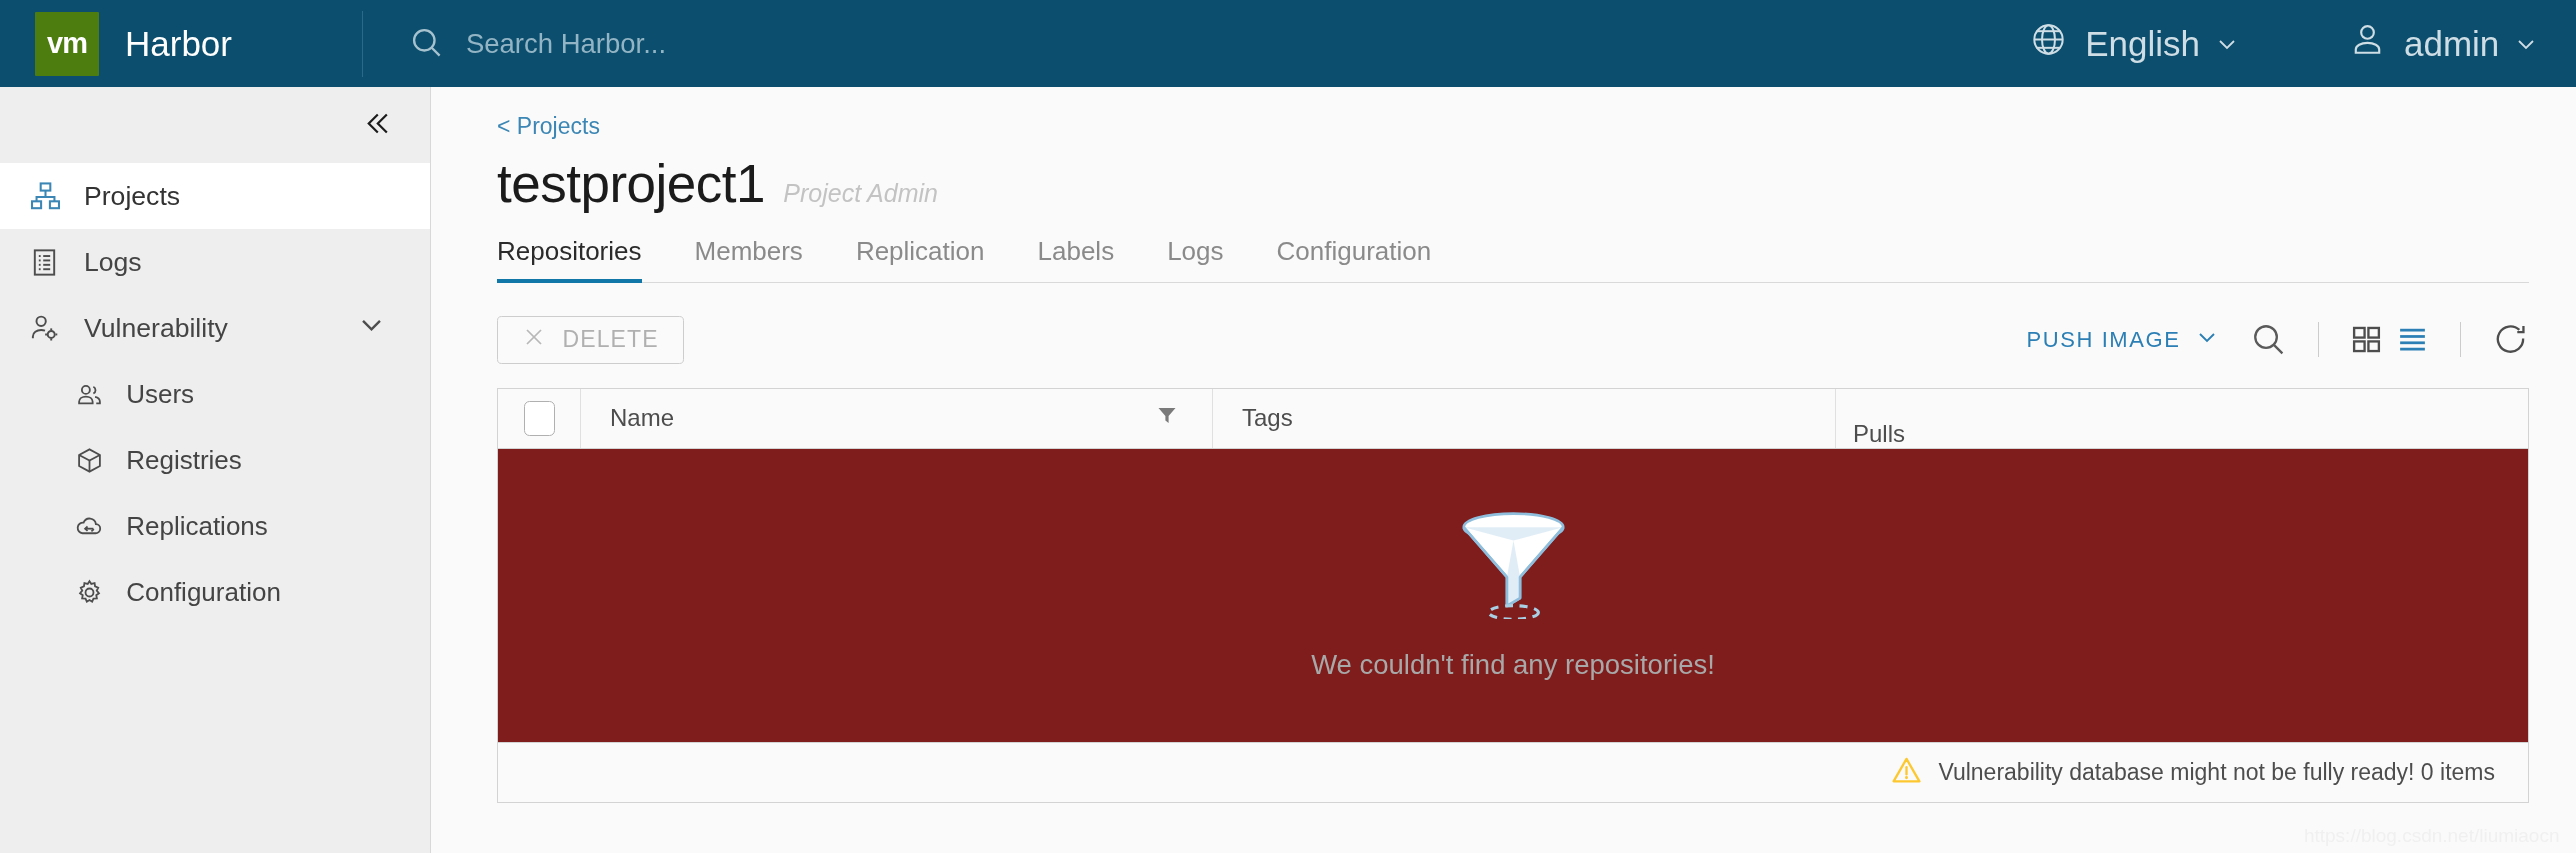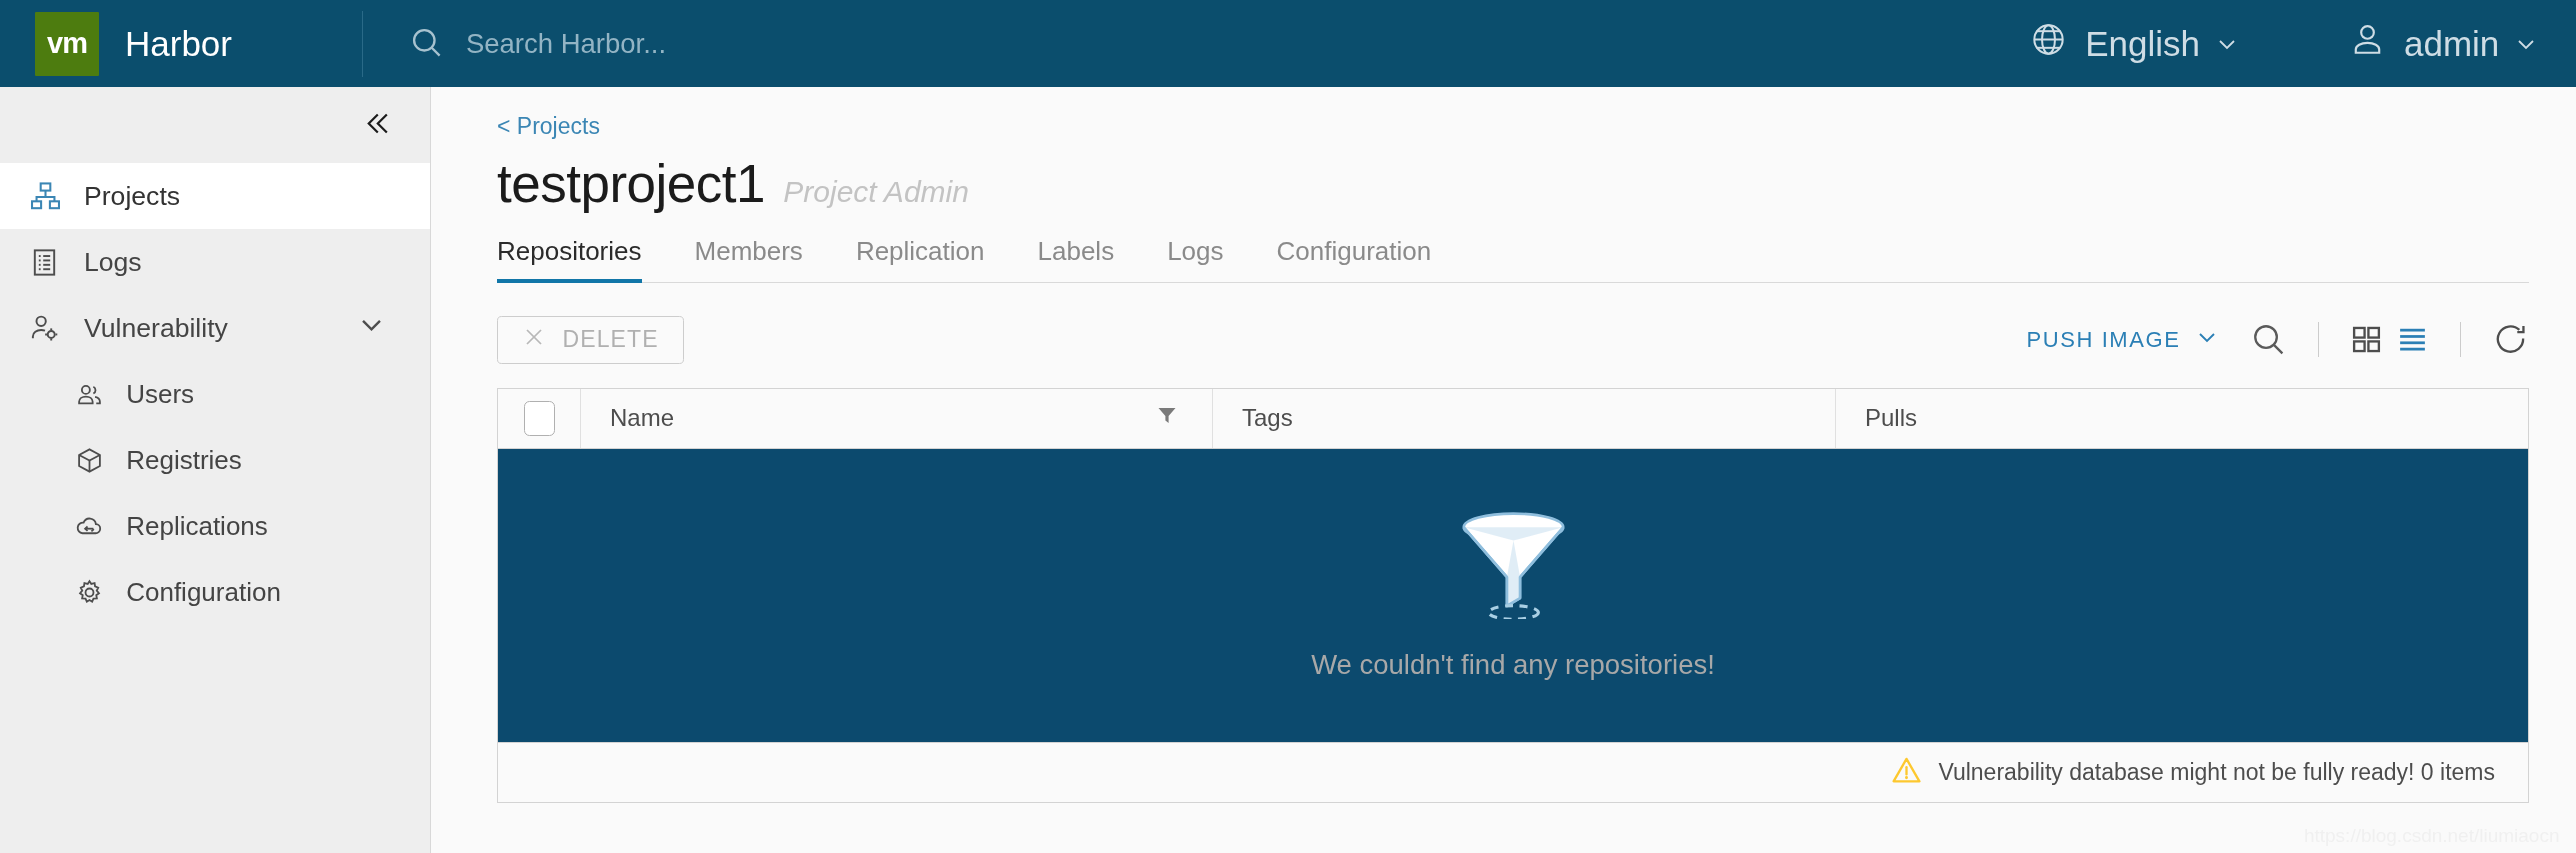--- a/index.html
+++ b/index.html
@@ -71,21 +71,21 @@
   
   .main {
     position: absolute; top: 87px; left: 431px;
     width: 2145px; height: 767px;
     background: #fafafa;
     padding: 0 0 0 66px;
   }
   .breadcrumb { margin-top: 26px; font-size: 23px; color: #3b86b4; cursor: pointer; }
   .title-row { display: flex; align-items: baseline; margin-top: 13px; }
   .proj-title { font-size: 53px; font-weight: 300; color: #1b1b1b; letter-spacing: -0.5px; }
-  .proj-role { font-size: 30px; color: #c3c3c3; font-style: italic; margin-left: 18.3px; }
+  .proj-role { font-size: 25px; color: #c3c3c3; font-style: italic; margin-left: 18.3px; }
 
   .tabs { display: flex; align-items: flex-end; margin-top: 22px; border-bottom: 1.8px solid #d9d9d9; width: 2032px; }
   .tab {
     font-size: 26px; color: #8a8a8a; padding: 0 0 14.7px 0;
     margin-right: 53px; cursor: pointer; position: relative;
   }
   .tab.active { color: #2b2b2b; }
   .tab.active:after {
     content: ""; position: absolute; left: 0; right: 0; bottom: -1.8px;
     height: 4.6px; background: #1176a8;
@@ -108,29 +108,29 @@
   
   .table-card {
     margin-top: 24px; width: 2032px;
     border: 0.9px solid #d3d3d3; background: #ffffff;
   }
   .thead { display: flex; height: 60px; background: #fafafa; border-bottom: 0.9px solid #d3d3d3; }
   .th { display: flex; align-items: center; font-size: 24px; color: #4d4d4d; position: relative; }
   .th-check { width: 82px; justify-content: center; }
   .th-name { width: 632px; padding-left: 29px; border-left: 0.9px solid #e0e0e0; }
   .th-tags { width: 623px; padding-left: 29px; border-left: 0.9px solid #e0e0e0; }
-  .th-pulls { flex: 1; padding-left: 29px; border-left: 0.9px solid #e0e0e0; }
+  .th-pulls { flex: 1; padding-left: 17px; border-left: 0.9px solid #e0e0e0; align-items: flex-end; }
   .chk {
     width: 31px; height: 35px; border: 1.8px solid #b0b0b0; border-radius: 5.5px; background: #fff;
     cursor: pointer;
   }
   .filter-ico { margin-left: auto; margin-right: 33px; cursor: pointer; }
 
   .empty-body {
-    height: 293px; background: #0c4a6e;
+    height: 293px; background: #7f1d1d;
     display: flex; flex-direction: column; align-items: center; justify-content: center;
   }
   .empty-text { font-size: 27.5px; color: #a8a8a8; margin-top: 27.5px; }
 
   .tfoot {
     height: 60px; background: #fafafa; border-top: 0.9px solid #d3d3d3;
     display: flex; align-items: center; justify-content: flex-end; padding-right: 33px;
   }
   .foot-msg { font-size: 23px; color: #4d4d4d; margin-left: 16.5px; }
 

